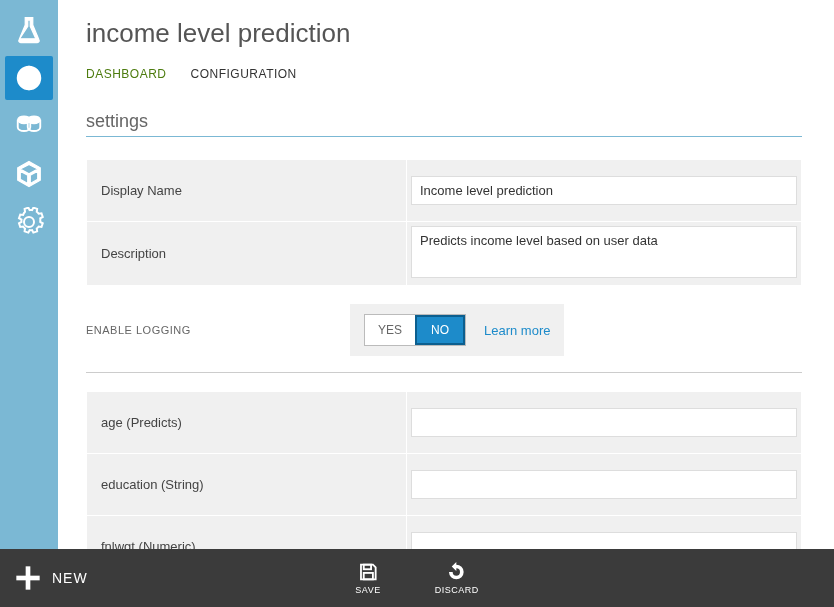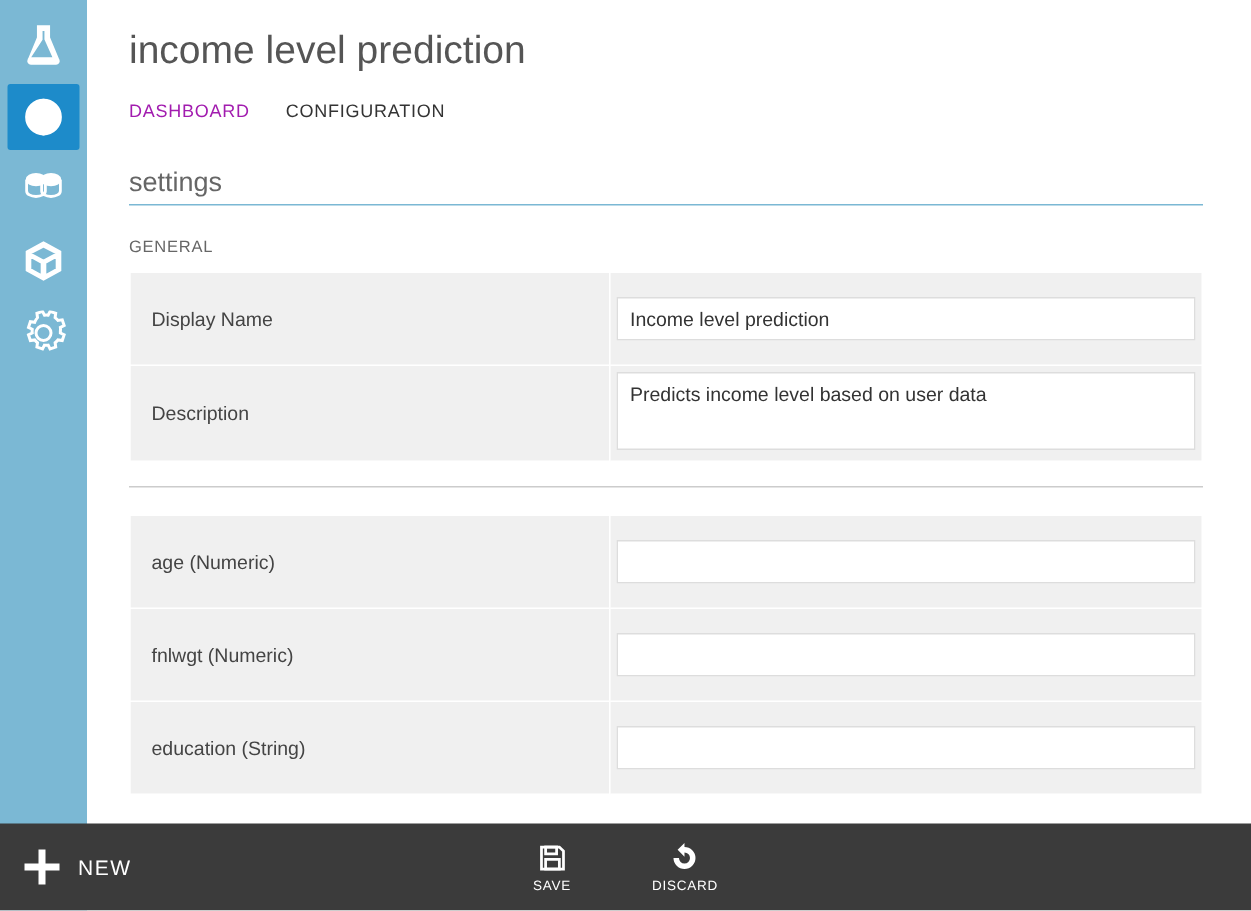--- a/index.html
+++ b/index.html
@@ -6,21 +6,21 @@
 body { font-family: "Segoe UI", Arial, sans-serif; font-size: 13px; color: #333; width: 834px; height: 607px; overflow: hidden; position: relative; background: #fff; }
 .app { display: flex; height: 100%; border-radius: 24px; }
 .sidebar { width: 58px; background: #7bb8d4; display: flex; flex-direction: column; align-items: center; padding-top: 6px; }
 .side-item { width: 48px; height: 44px; display: flex; align-items: center; justify-content: center; margin: 2px 0; cursor: pointer; }
 .side-item.active { background: #1d8bca; border-radius: 2px; }
 .side-item svg { width: 30px; height: 30px; fill: #fff; stroke: #fff; }
 .main { flex: 1; display: flex; flex-direction: column; overflow: hidden; }
 .content { flex: 1; padding: 18px 32px 0 28px; overflow: hidden; }
 h1 { font-size: 26px; font-weight: 300; color: #555; margin-bottom: 18px; }
 .tabs { display: flex; gap: 24px; margin-bottom: 30px; }
-.tab { font-size: 12px; letter-spacing: 0.5px; color: #a21caf; cursor: pointer; }
+.tab { font-size: 12px; letter-spacing: 0.5px; color: #4d7c0f; cursor: pointer; }
 .tab.active { color: #333; }
 h2 { font-size: 18px; font-weight: 300; color: #666; margin-bottom: 4px; }
 .hr-accent { border: none; border-top: 1px solid #7bb8d4; margin-bottom: 22px; }
 .hr-grey { border: none; border-top: 1px solid #ccc; margin: 16px 0 18px; }
 .section-label { font-size: 11px; letter-spacing: 0.5px; color: #666; margin-bottom: 10px; }
 .form-table { width: 100%; border-collapse: collapse; }
 .form-table td { background: #f0f0f0; border: 1px solid #fff; padding: 0; vertical-align: middle; }
 .form-table td.label-cell { width: 320px; padding: 23px 14px; color: #444; font-size: 13px; }
 .form-table td.input-cell { padding: 4px; }
 .form-table input[type="text"], .form-table textarea { width: 100%; border: 1px solid #ddd; background: #fff; padding: 6px 8px; font-family: inherit; font-size: 13px; color: #333; resize: none; }
@@ -80,49 +80,58 @@
     <div class="content">
       <h1>income level prediction</h1>
       <div class="tabs">
         <div class="tab">DASHBOARD</div>
         <div class="tab active">CONFIGURATION</div>
       </div>
 
       <h2>settings</h2>
       <hr class="hr-accent">
 
-      <div class="section-label">GENERAL</div>
       <table class="form-table">
         <tbody>
             <tr>
           <td class="label-cell">Display Name</td>
           <td class="input-cell"><input type="text" value="Income level prediction" style=""></td>
         </tr>
         <tr>
           <td class="label-cell">Description</td>
           <td class="input-cell"><textarea style="">Predicts income level based on user data</textarea></td>
         </tr>
       </tbody>
         </table>
 
+      <div class="logging-row">
+        <div class="logging-label">ENABLE LOGGING</div>
+        <div class="toggle-wrap">
+          <div class="toggle">
+            <div class="toggle-opt">YES</div>
+            <div class="toggle-opt selected">NO</div>
+          </div>
+          <span class="learn-more">Learn more</span>
+        </div>
+      </div>
 
       <hr class="hr-grey">
 
       <table class="form-table schema-table">
         <tbody>
             <tr>
-          <td class="label-cell">age (Numeric)</td>
+          <td class="label-cell">age (Predicts)</td>
+          <td class="input-cell"><input type="text" value="" style=""></td>
+        </tr>
+        <tr>
+          <td class="label-cell">education (String)</td>
           <td class="input-cell"><input type="text" value="" style=""></td>
         </tr>
         <tr>
           <td class="label-cell">fnlwgt (Numeric)</td>
-          <td class="input-cell"><input type="text" value="" style=""></td>
-        </tr>
-        <tr>
-          <td class="label-cell">education (String)</td>
           <td class="input-cell"><input type="text" value="" style=""></td>
         </tr>
       </tbody>
         </table>
     </div>
   </div>
 </div>
 
 <div class="bottom-bar">
   <div class="bb-new">

